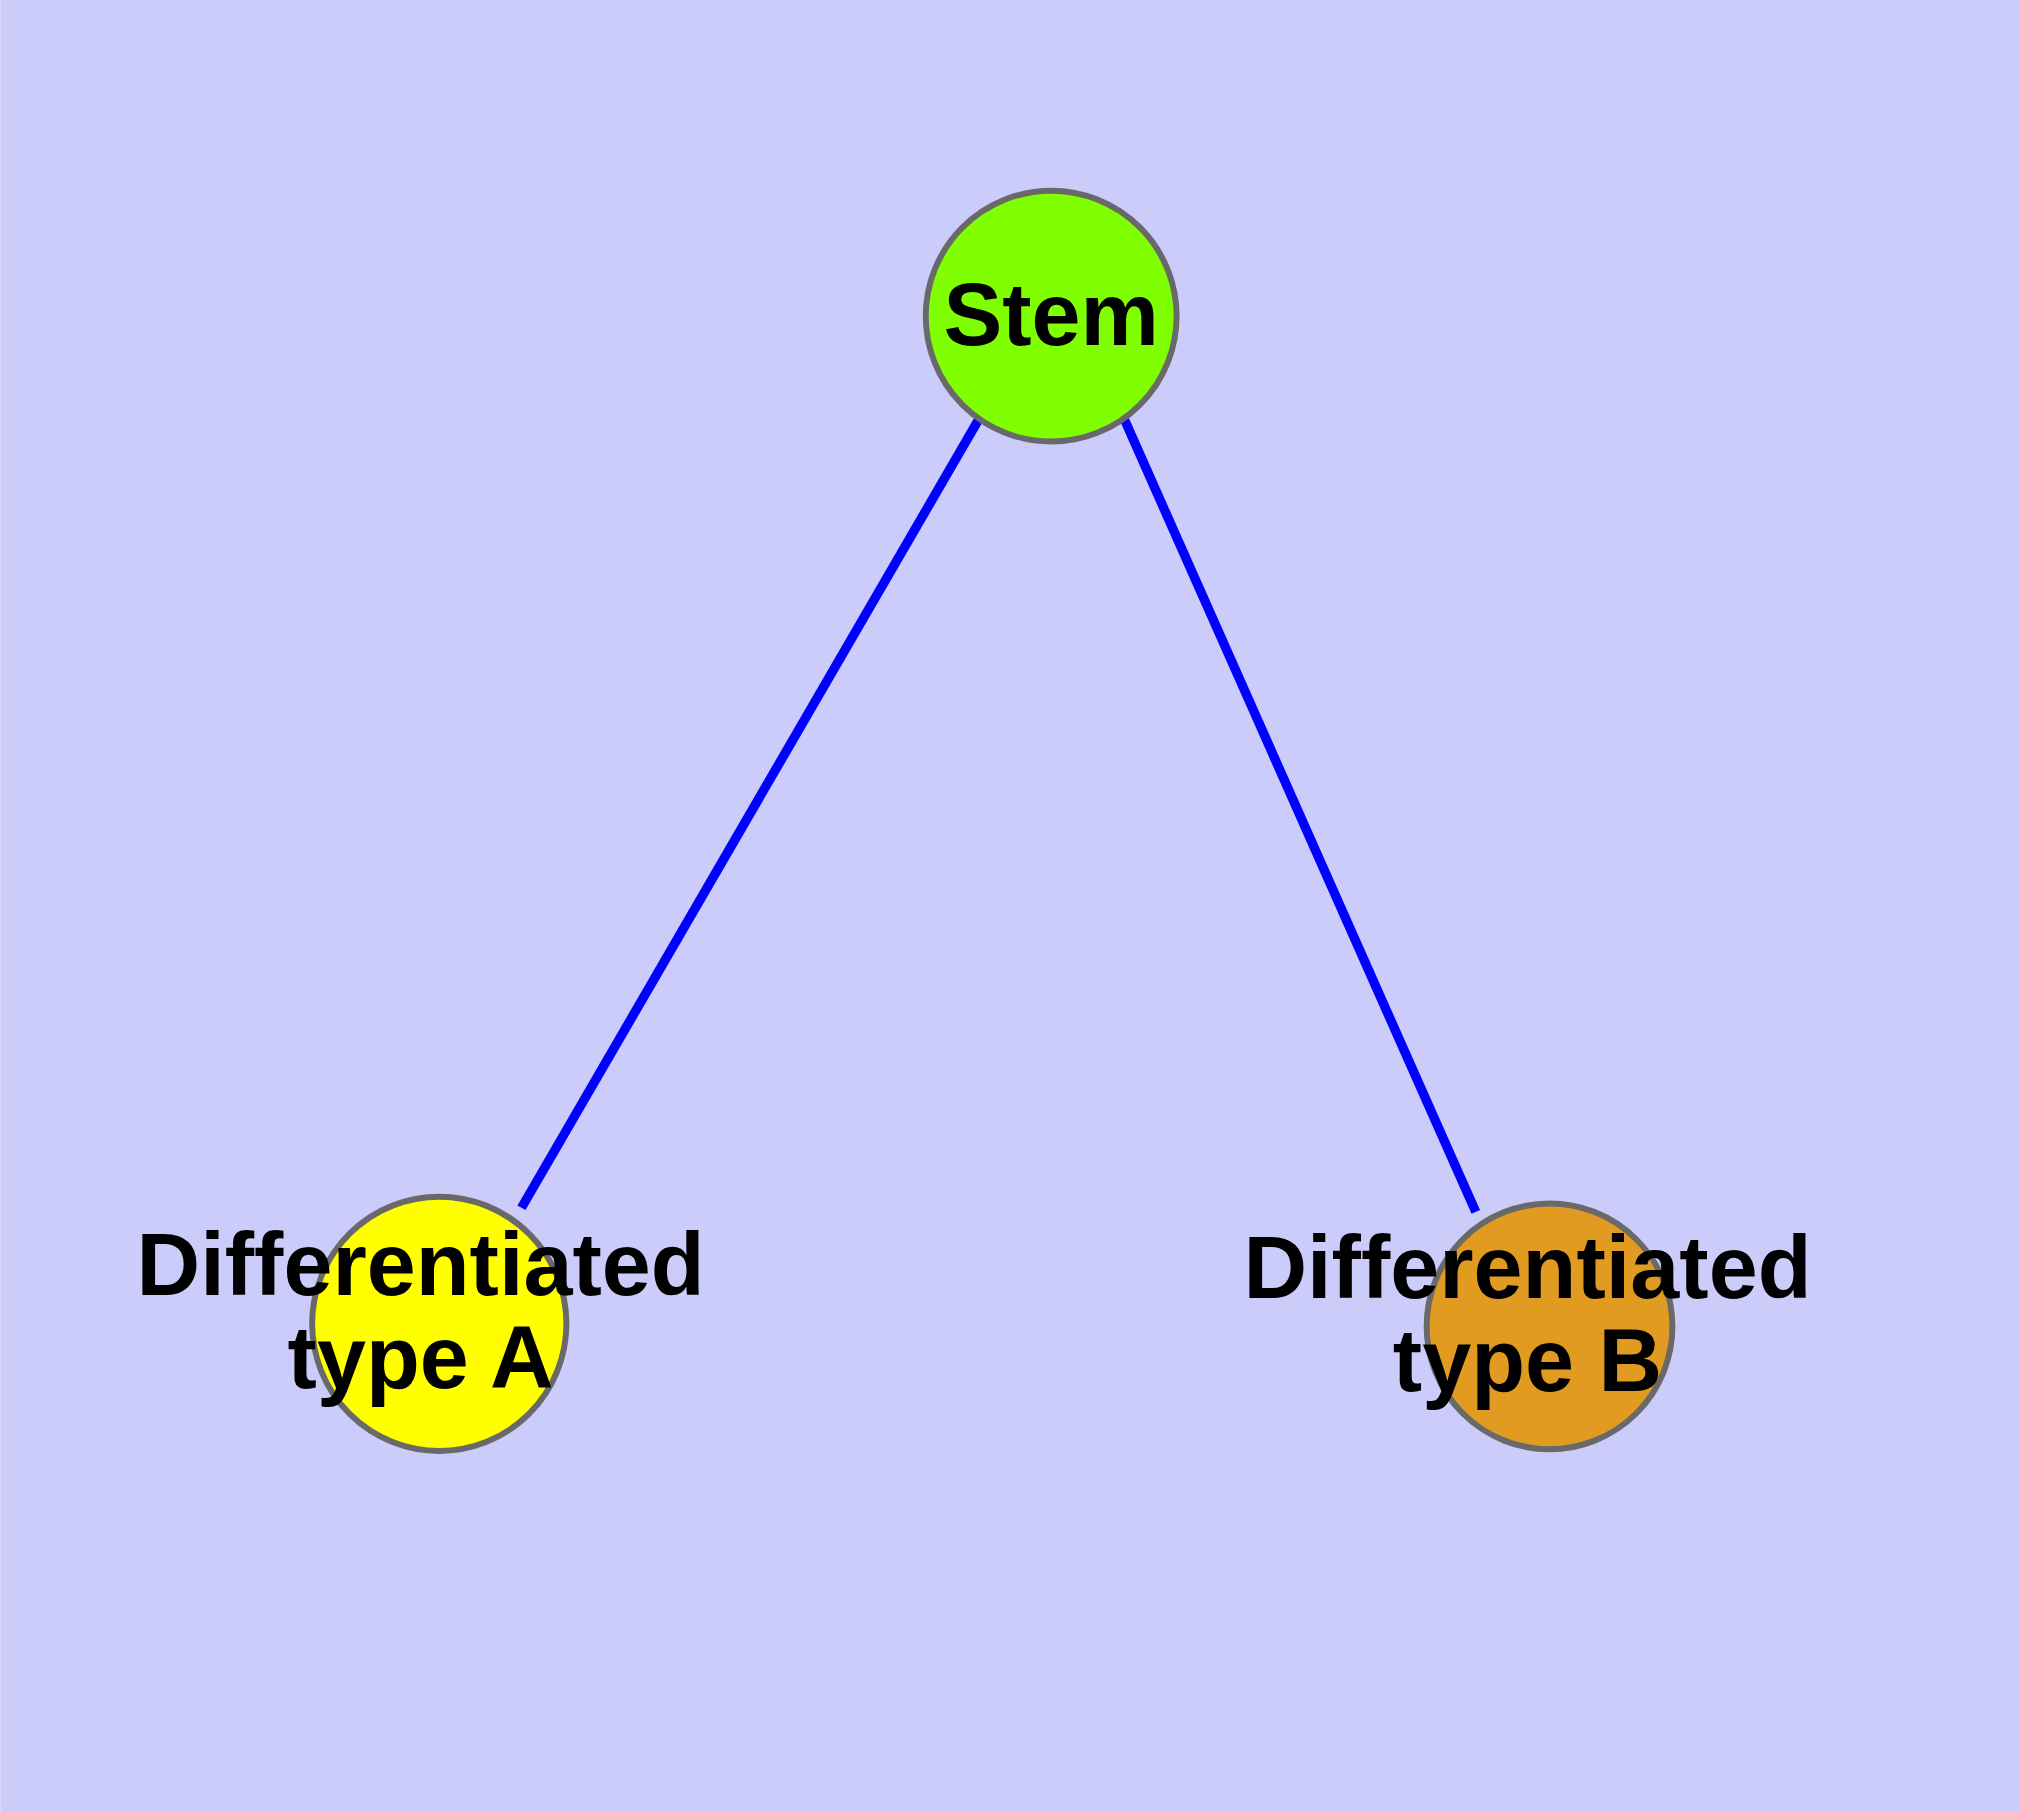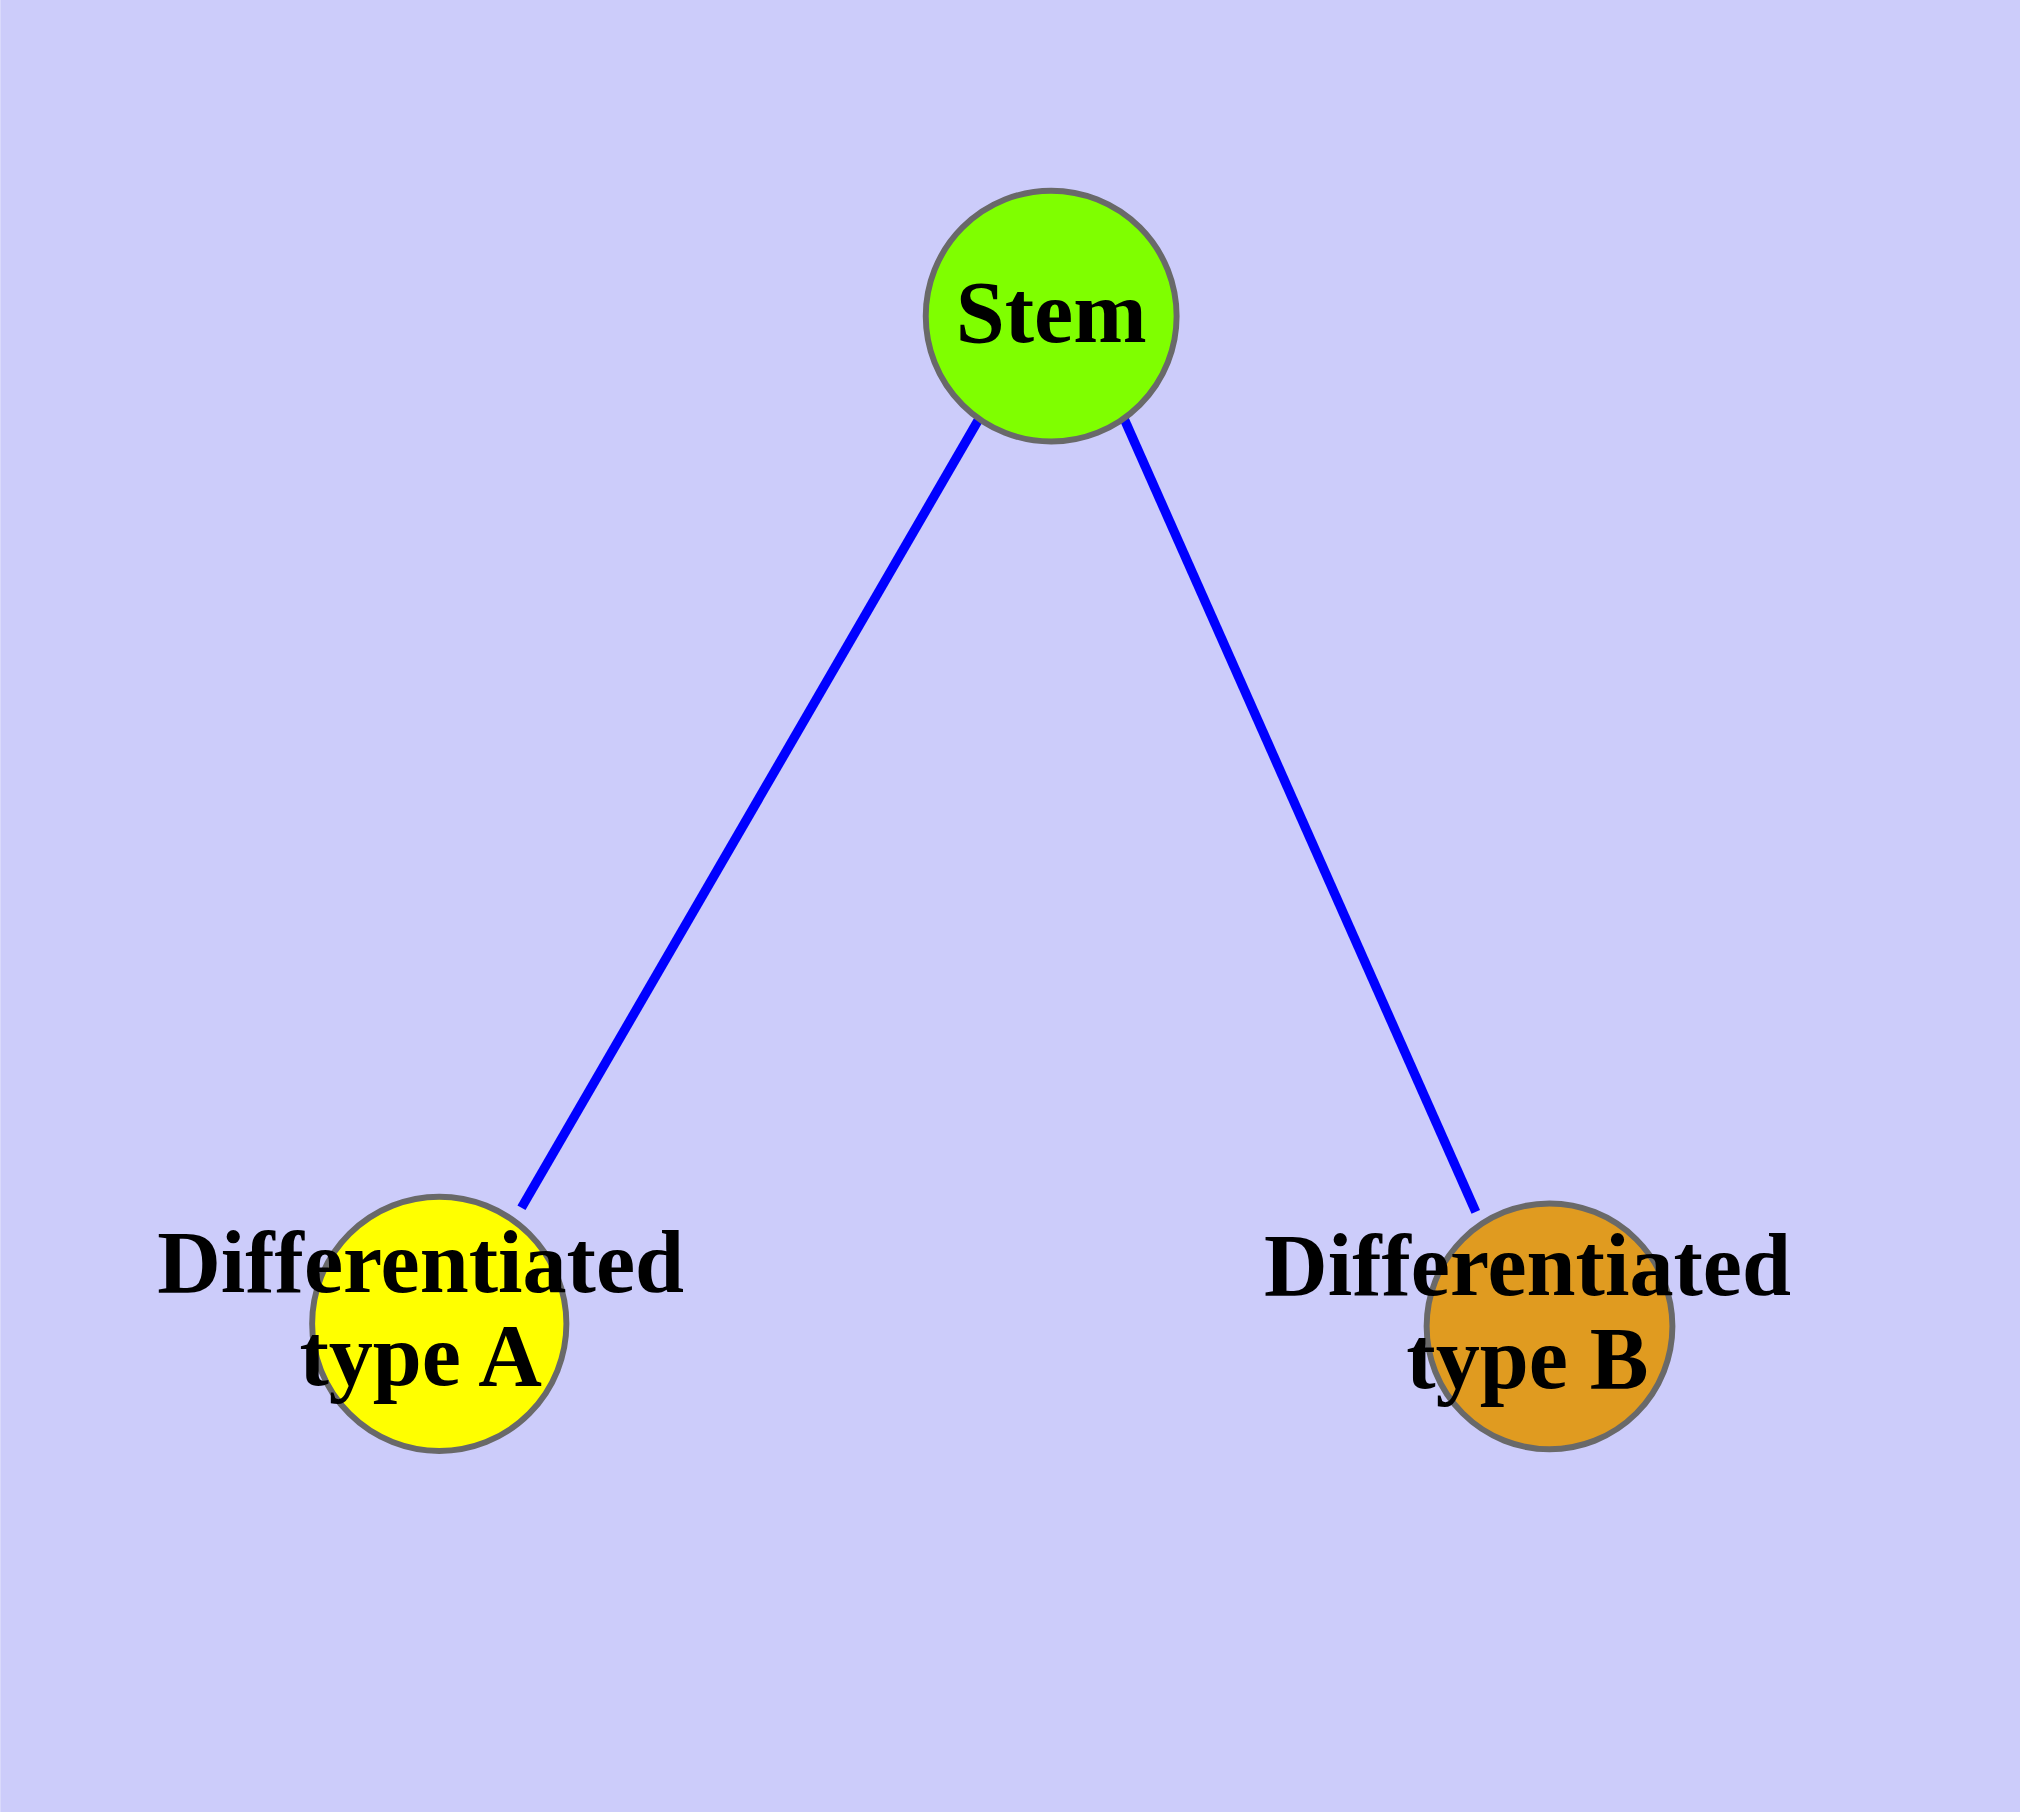--- a/index.html
+++ b/index.html
@@ -6,21 +6,21 @@
   html, body {
     margin: 0;
     padding: 0;
     background: #ffffff;
   }
   #canvas {
     position: relative;
     width: 2021px;
     height: 1812px;
     overflow: hidden;
-    font-family: Liberation Serif, serif;
+    font-family: Liberation Sans, sans-serif;
   }
   #graph-svg {
     position: absolute;
     top: 0;
     left: 0;
     width: 2021px;
     height: 1812px;
     display: block;
   }
   .node-label {

